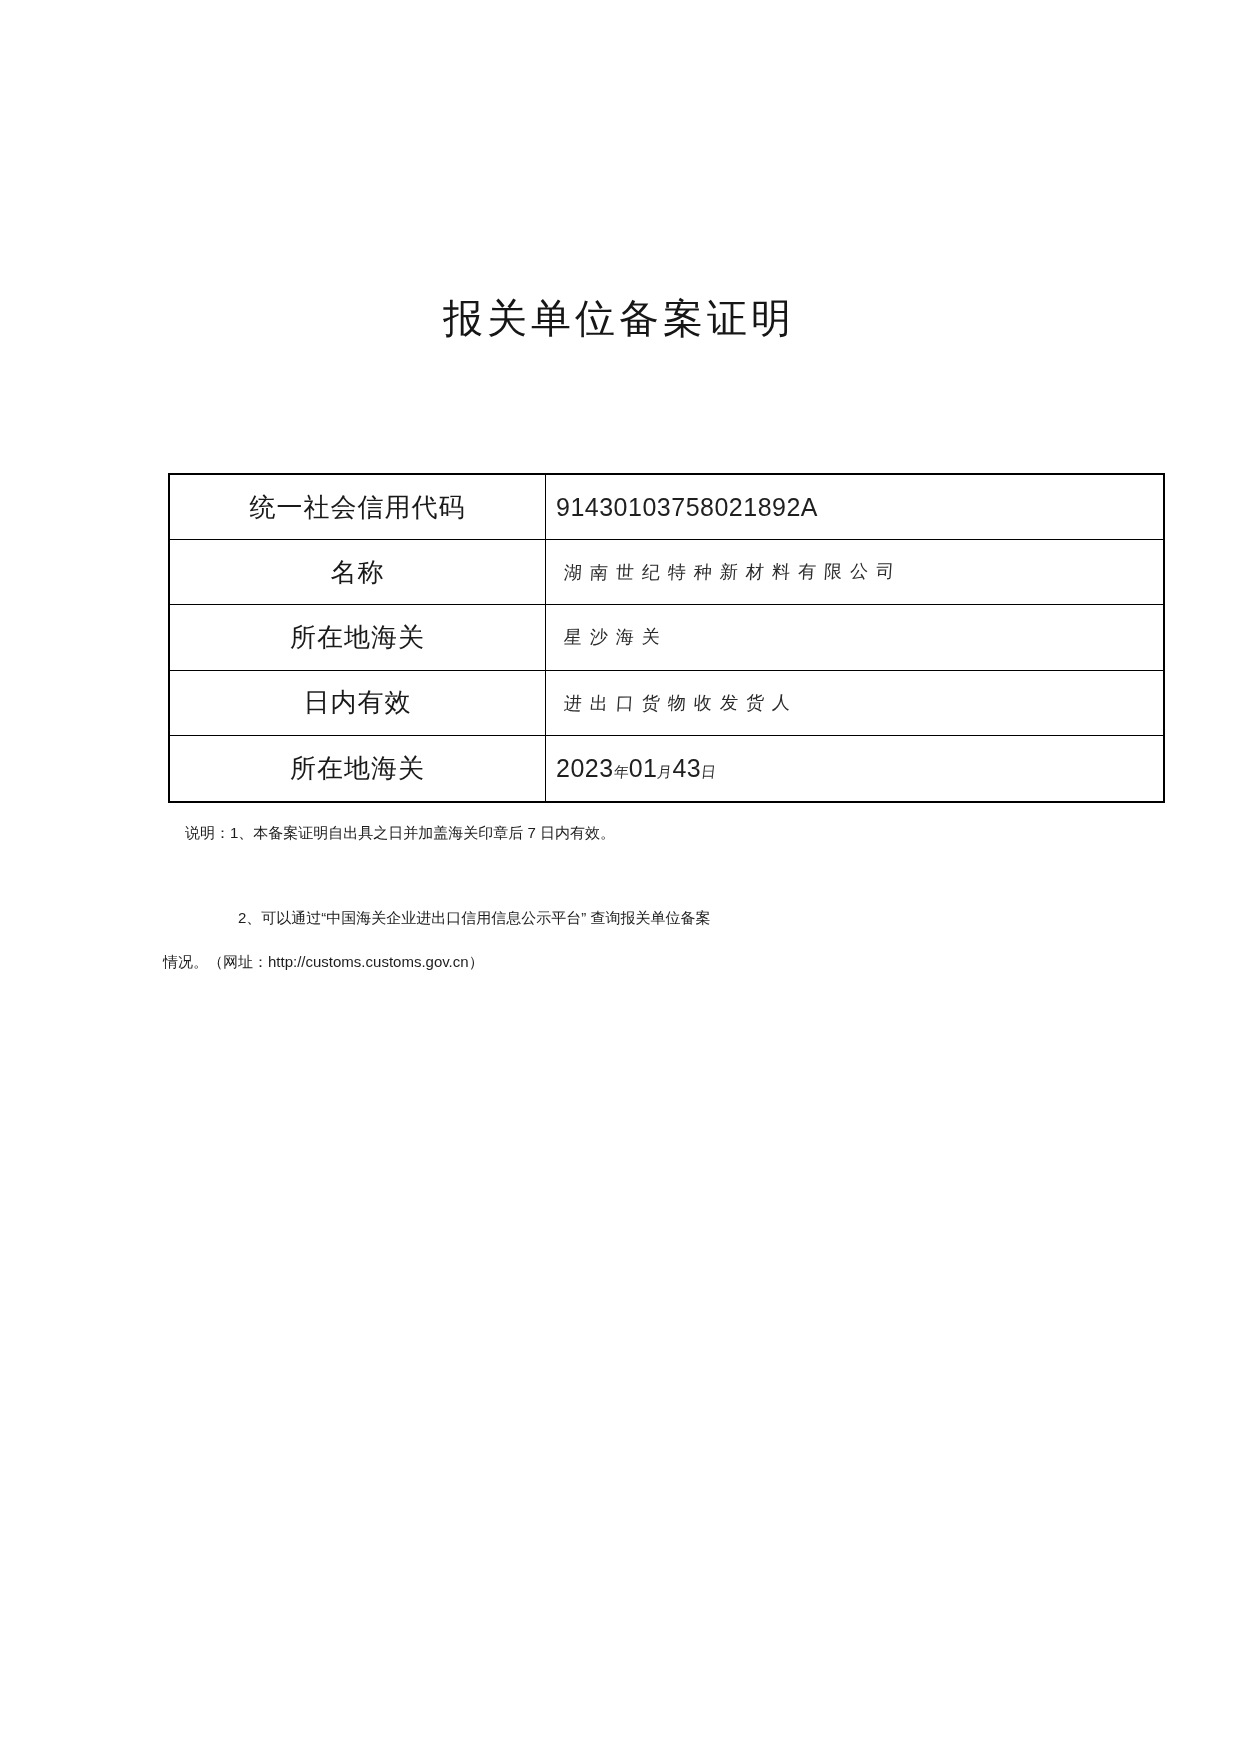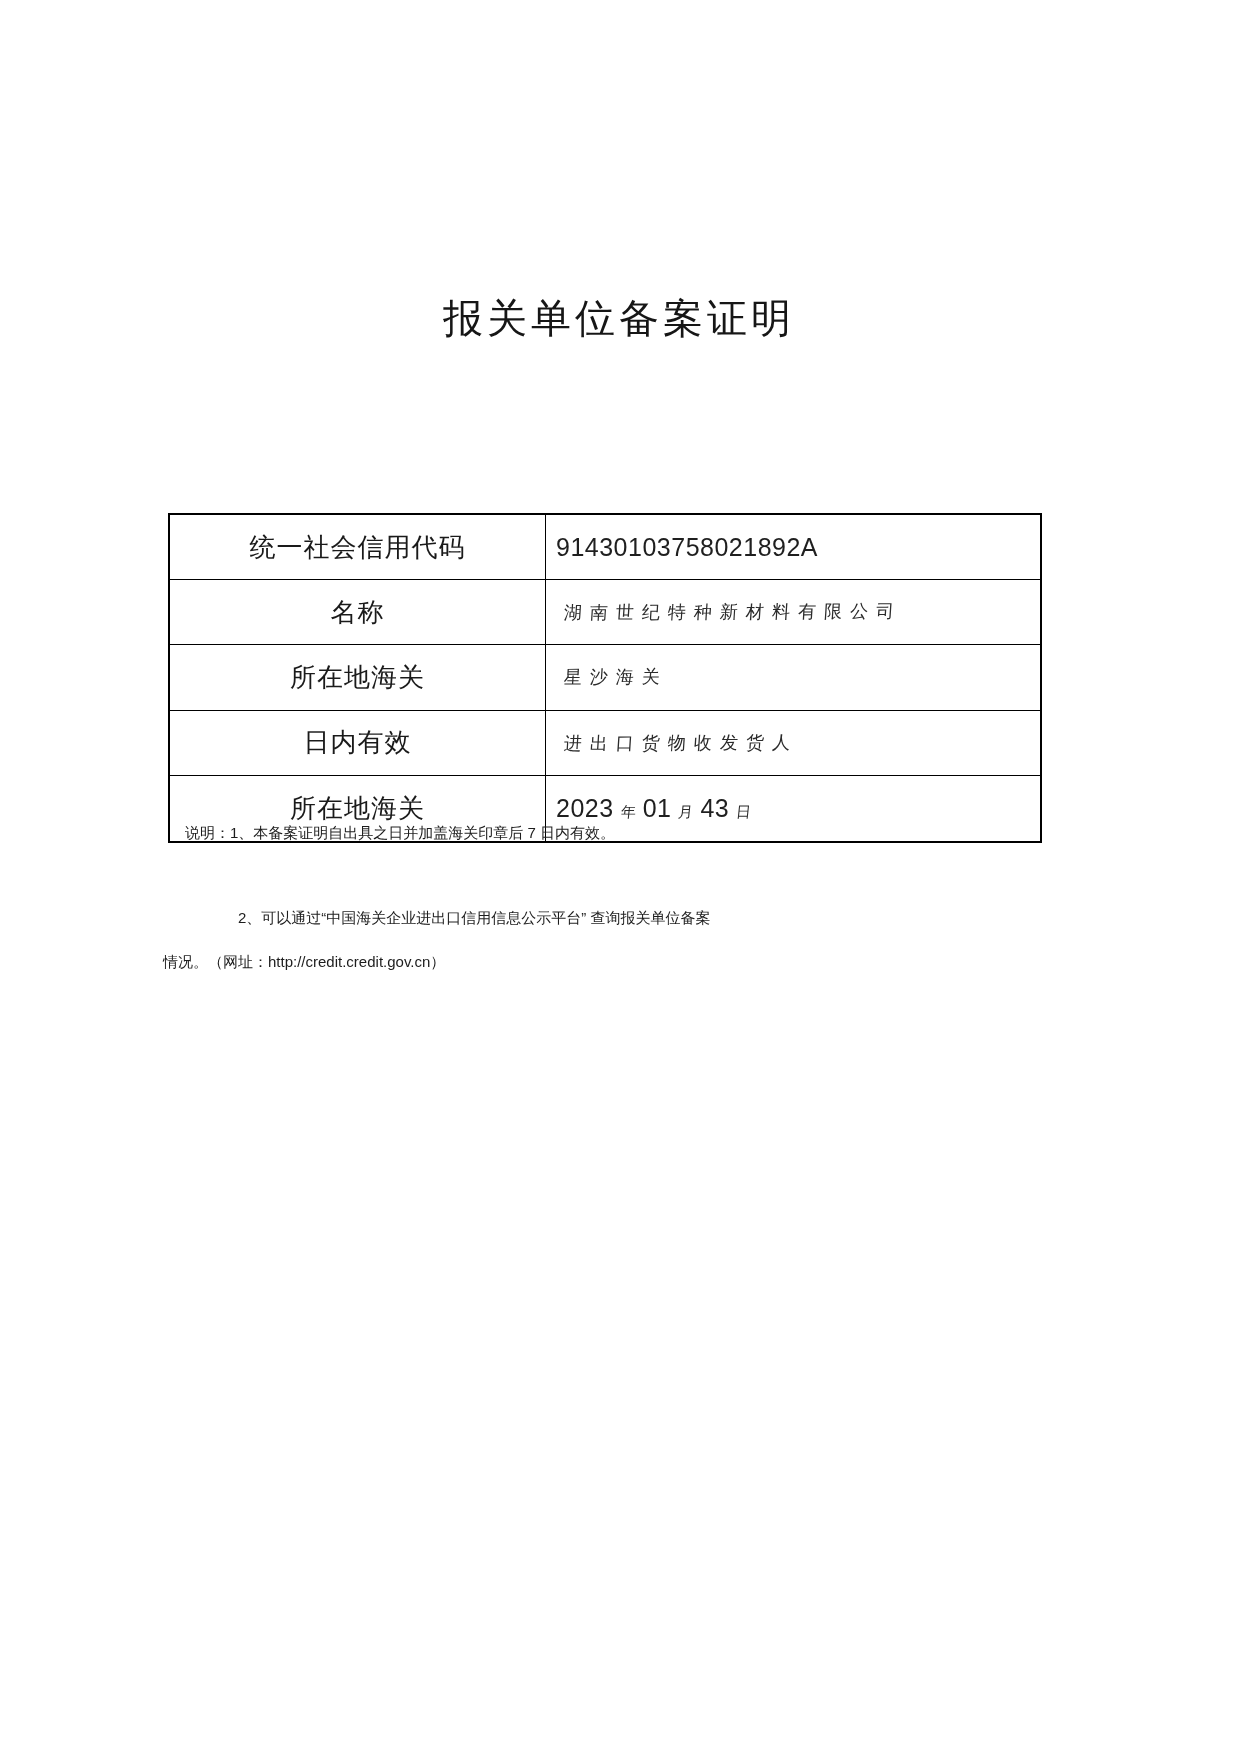--- a/index.html
+++ b/index.html
@@ -30,27 +30,26 @@
     letter-spacing: 4px;
     color: #161616;
     line-height: 1.1;
   }
 
   
   .cert-table {
     position: absolute;
     left: 168px;
     top: 473px;
-    width: 874px;
+    width: 997px;
     height: 330px;
     box-sizing: border-box;
     border: 2px solid #000000;
     display: grid;
     grid-template-rows: repeat(5, 1fr);
-    margin-top: 40px;
   }
   .cert-row {
     display: grid;
     grid-template-columns: 376px 1fr;
     box-sizing: border-box;
     border-bottom: 1.5px solid #000000;
   }
   .cert-row:last-child { border-bottom: none; }
   .cell {
     display: flex;
@@ -78,21 +77,20 @@
     font-size: 18px;
     letter-spacing: 8px;
     color: #2b2b2b;
     transform: skewX(-4deg) rotate(-0.3deg);
     padding-left: 8px;
     white-space: nowrap;
   }
   .date-value {
     display: inline-flex;
     align-items: baseline;
-    gap: 7px;
   }
   .date-value .hw-unit {
     font-size: 15px;
     letter-spacing: 0;
     color: #2b2b2b;
     transform: skewX(-6deg);
     display: inline-block;
   }
 
   
@@ -158,15 +156,15 @@
         </span>
       </div>
     </div>
 
   </div>
 
   <p class="note note-1">说明：1、本备案证明自出具之日并加盖海关印章后 7 日内有效。</p>
 
   <p class="note note-2">2、可以通过“中国海关企业进出口信用信息公示平台” 查询报关单位备案</p>
 
-  <p class="note note-3">情况。（网址：http://credit.credit.gov.cn）</p>
+  <p class="note note-3">情况。（网址：http://customs.customs.gov.cn）</p>
 
 </div>
 
 </body></html>

